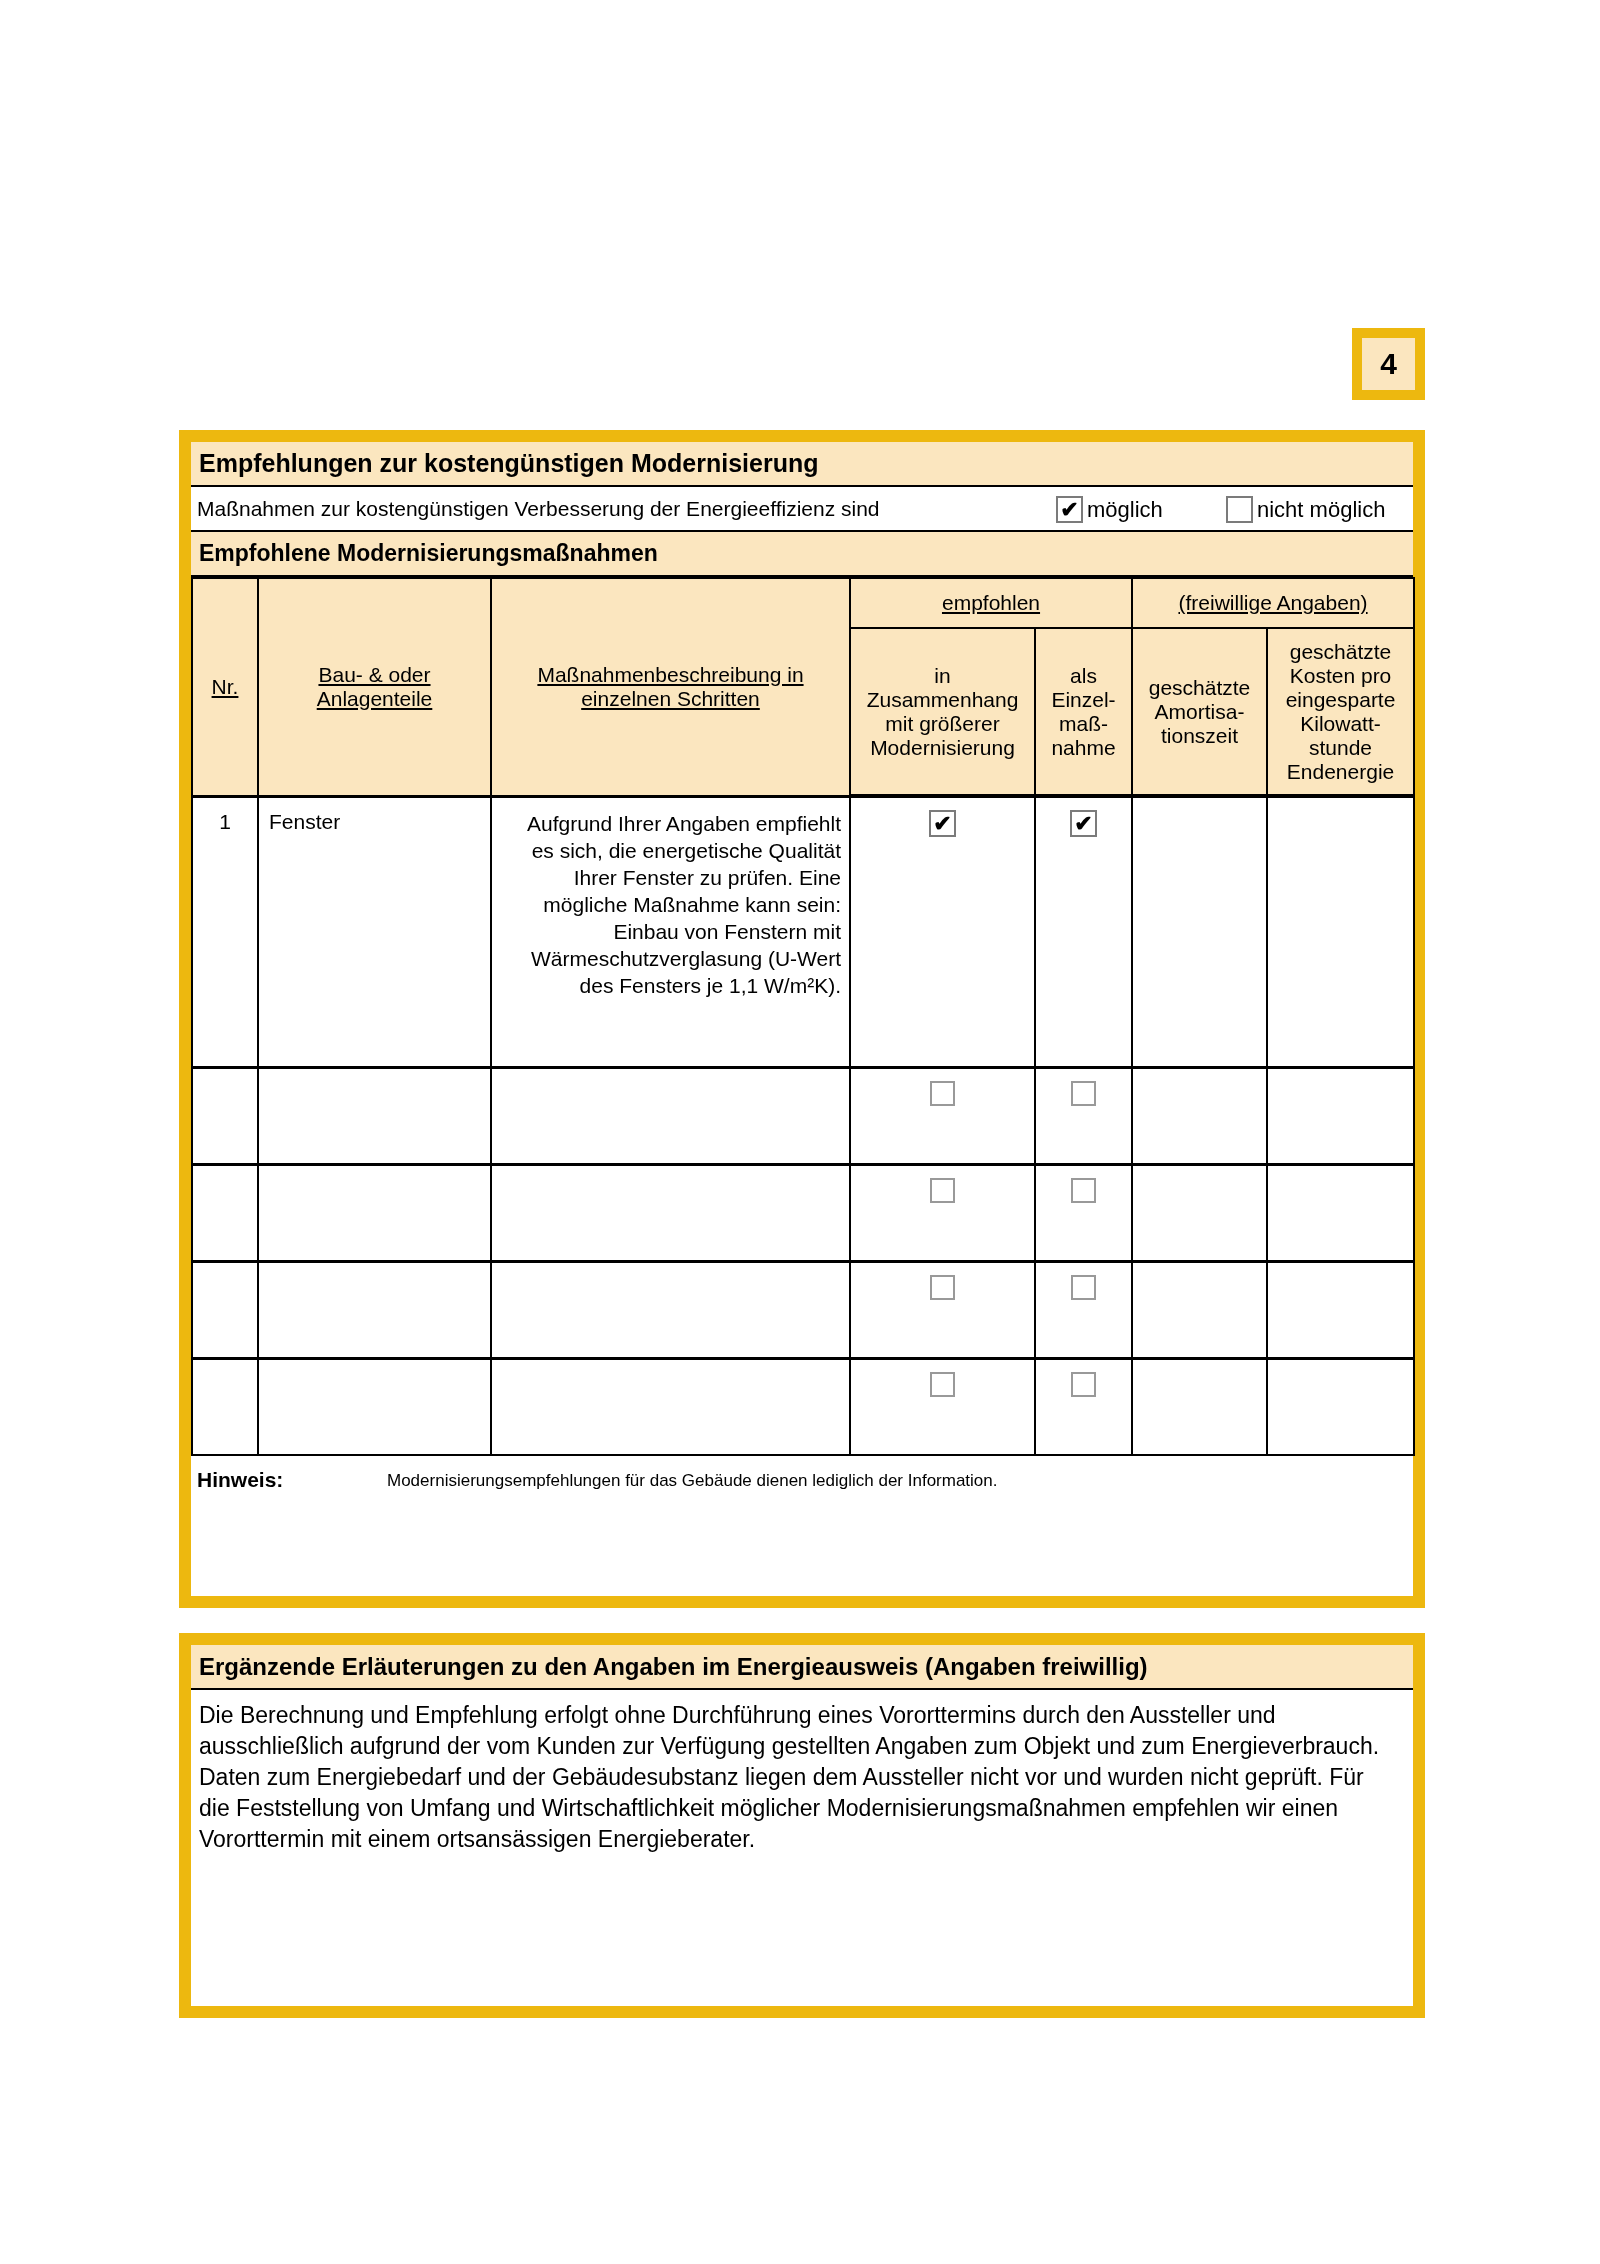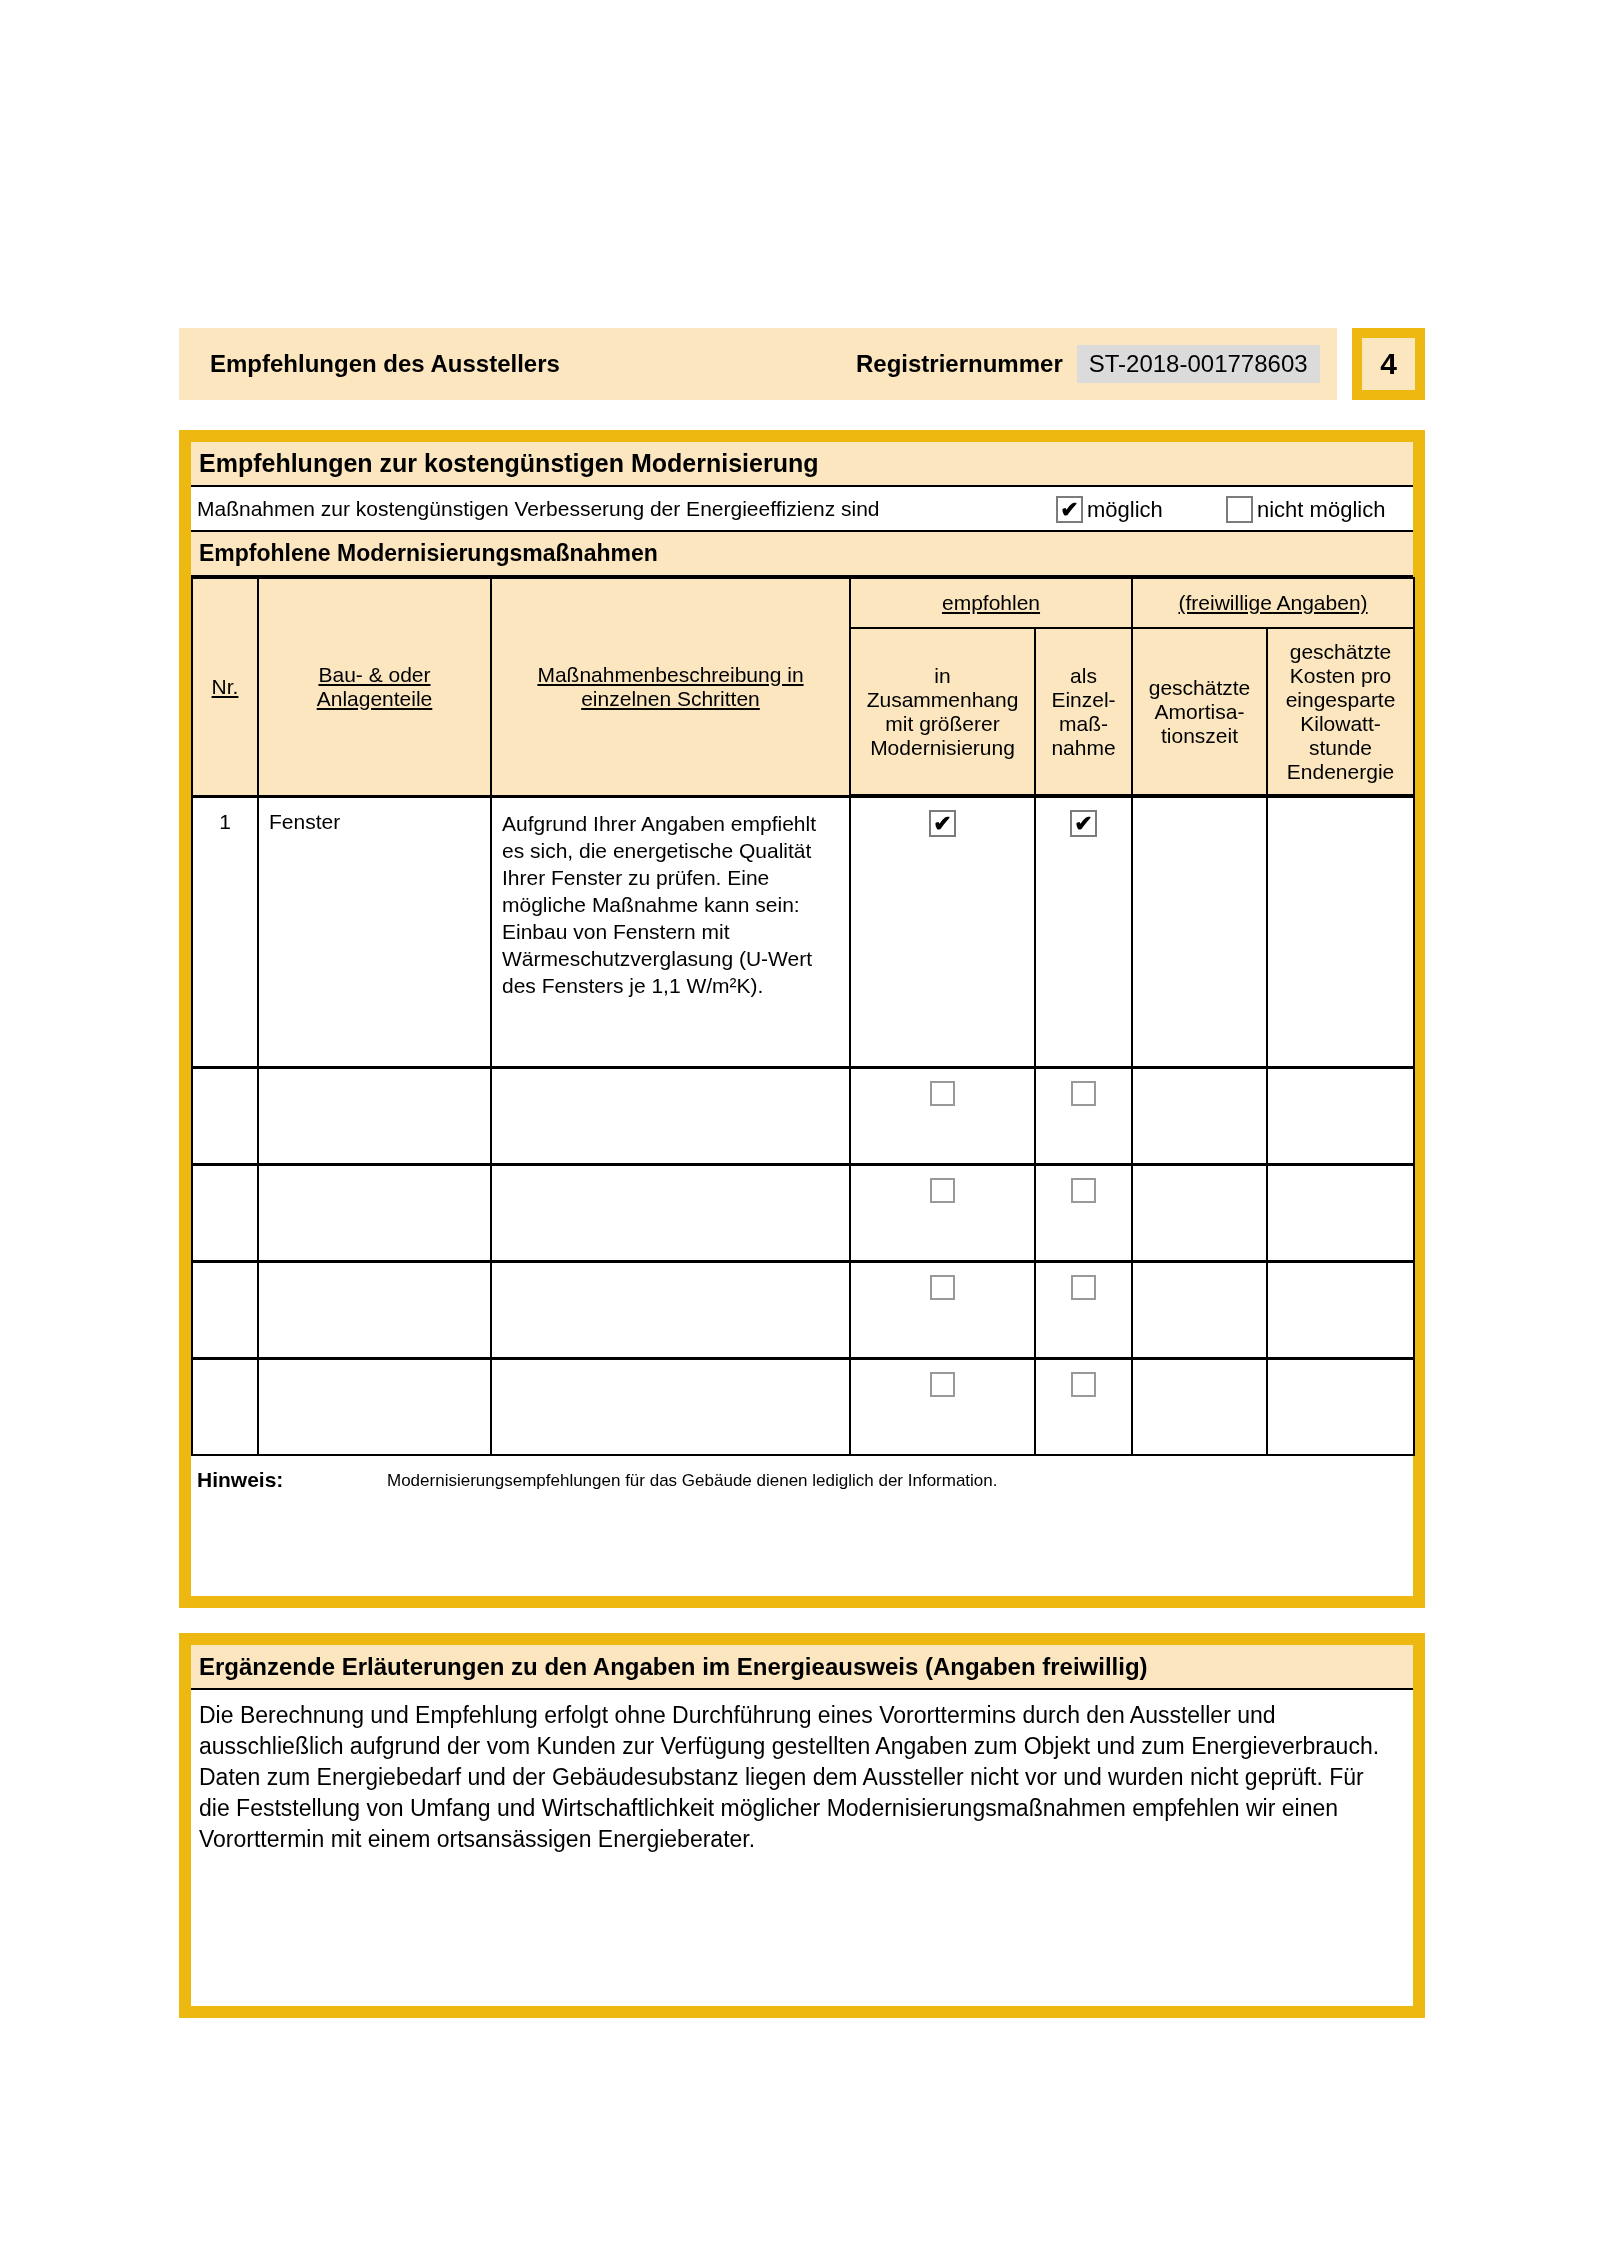--- a/index.html
+++ b/index.html
@@ -55,44 +55,37 @@
   tr.hrow td { background:#FBE6BF; text-align:center; }
   tr.hrow1 td { height:50px;text-decoration:underline; }
   tr.hrow2 td { height:168px; border-bottom:4px solid #000; }
   td.prewrap { white-space:pre-line; }
   tr.drow td { background:#fff; vertical-align:top; }
   tr.drow { height:97px; }
   tr.drow1 { height:271px; }
   tr.drow td { border-top:3px solid #000; }
   td.c-nr { text-align:center; padding-top:12px; }
   td.c-part { padding:12px 8px 0 10px; }
-  td.c-desc { padding:12px 8px 0 10px; line-height:27px; }
+  td.c-desc { padding:12px 8px 0 10px; line-height:27px;text-align:right; }
   td.c-check { text-align:center; padding-top:12px; }
 
   
   .note-area { position:relative; background:#fff; height:132px; }
   .note-label { position:absolute; left:6px; top:12px; font-size:21px; font-weight:bold; }
   .note-body { position:absolute; left:196px; top:12px; font-size:17px; line-height:25px; }
 
   
   .supp-body { padding:10px 22px 0 8px; font-size:23px; line-height:31px; }
 </style>
 </head>
 <body>
 
 <div class="page">
 
 
-  <div class="meta-bar">
-    <div class="meta-left">Empfehlungen des Ausstellers</div>
-    <div class="meta-right">
-      <span class="reg-label">Registriernummer</span>
-      <span class="reg-value">ST-2018-001778603</span>
-    </div>
-  </div>
   <div class="page-num-box">4</div>
 
   <div class="gold-box box-modernisierung">
     <div class="band band-title">Empfehlungen zur kostengünstigen Modernisierung</div>
 
     <div class="statement-row">
       <span class="statement-text">Maßnahmen zur kostengünstigen Verbesserung der Energieeffizienz sind</span>
       <span class="opt opt-possible">
         <span class="cb checked">✔</span>
         <span>möglich</span>

